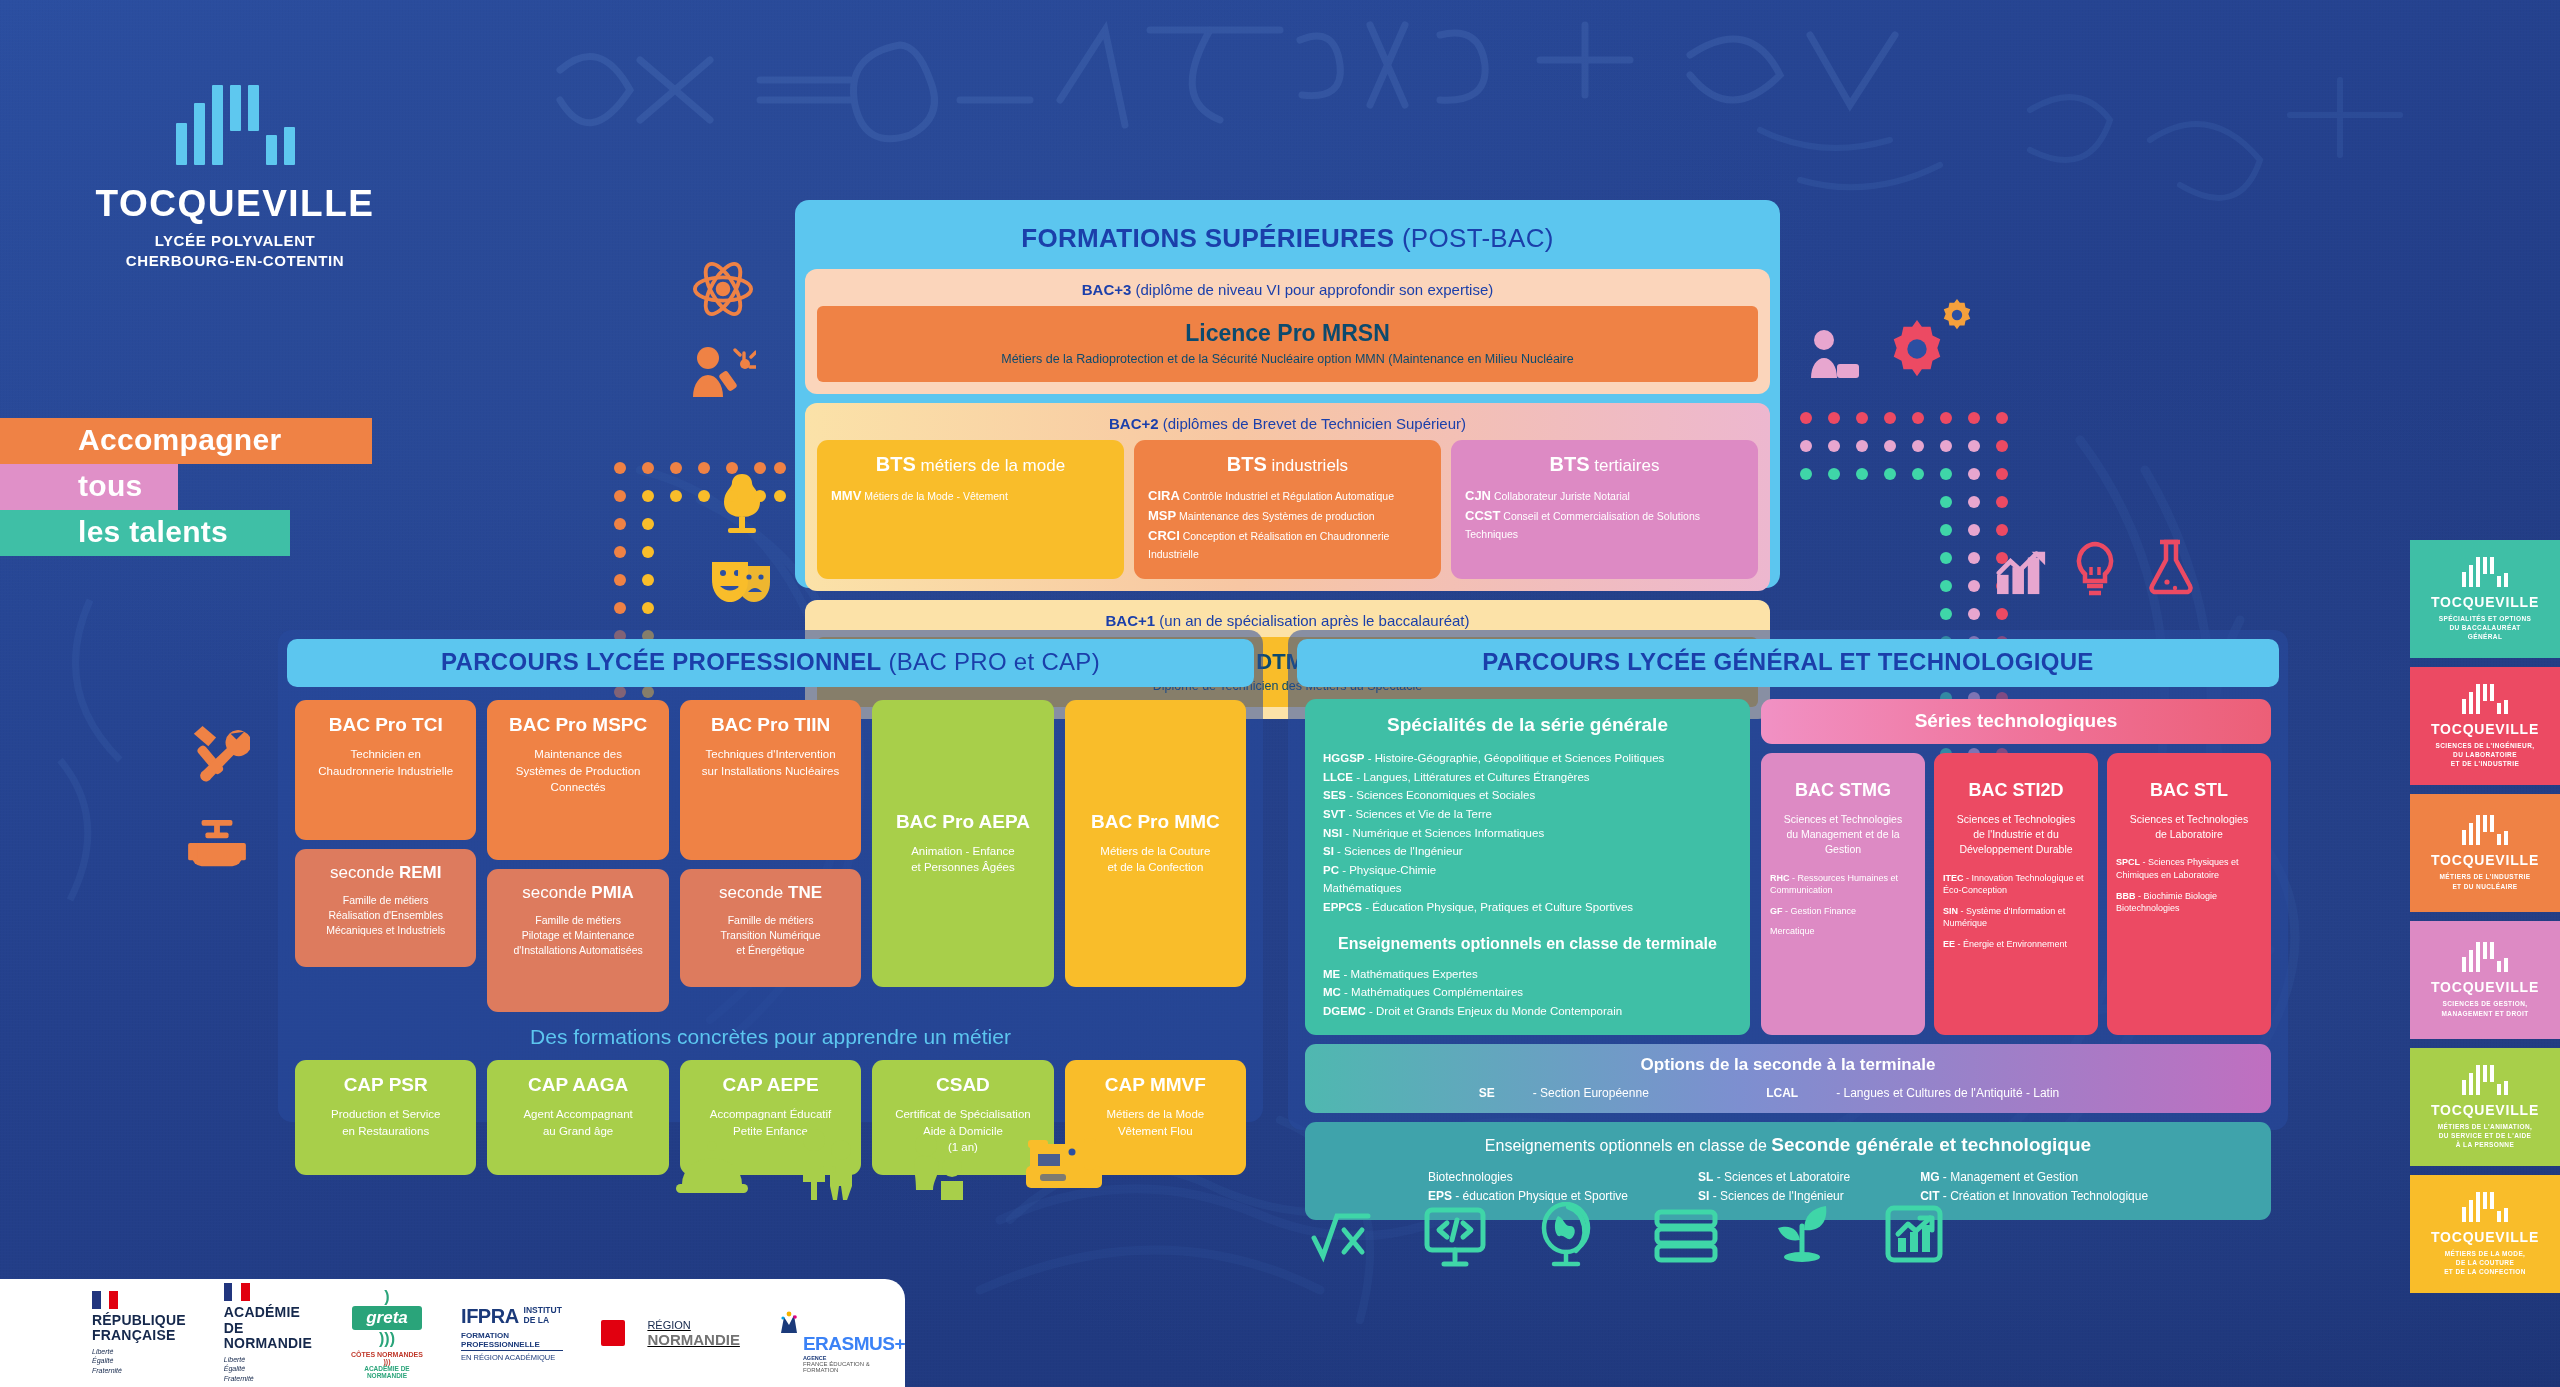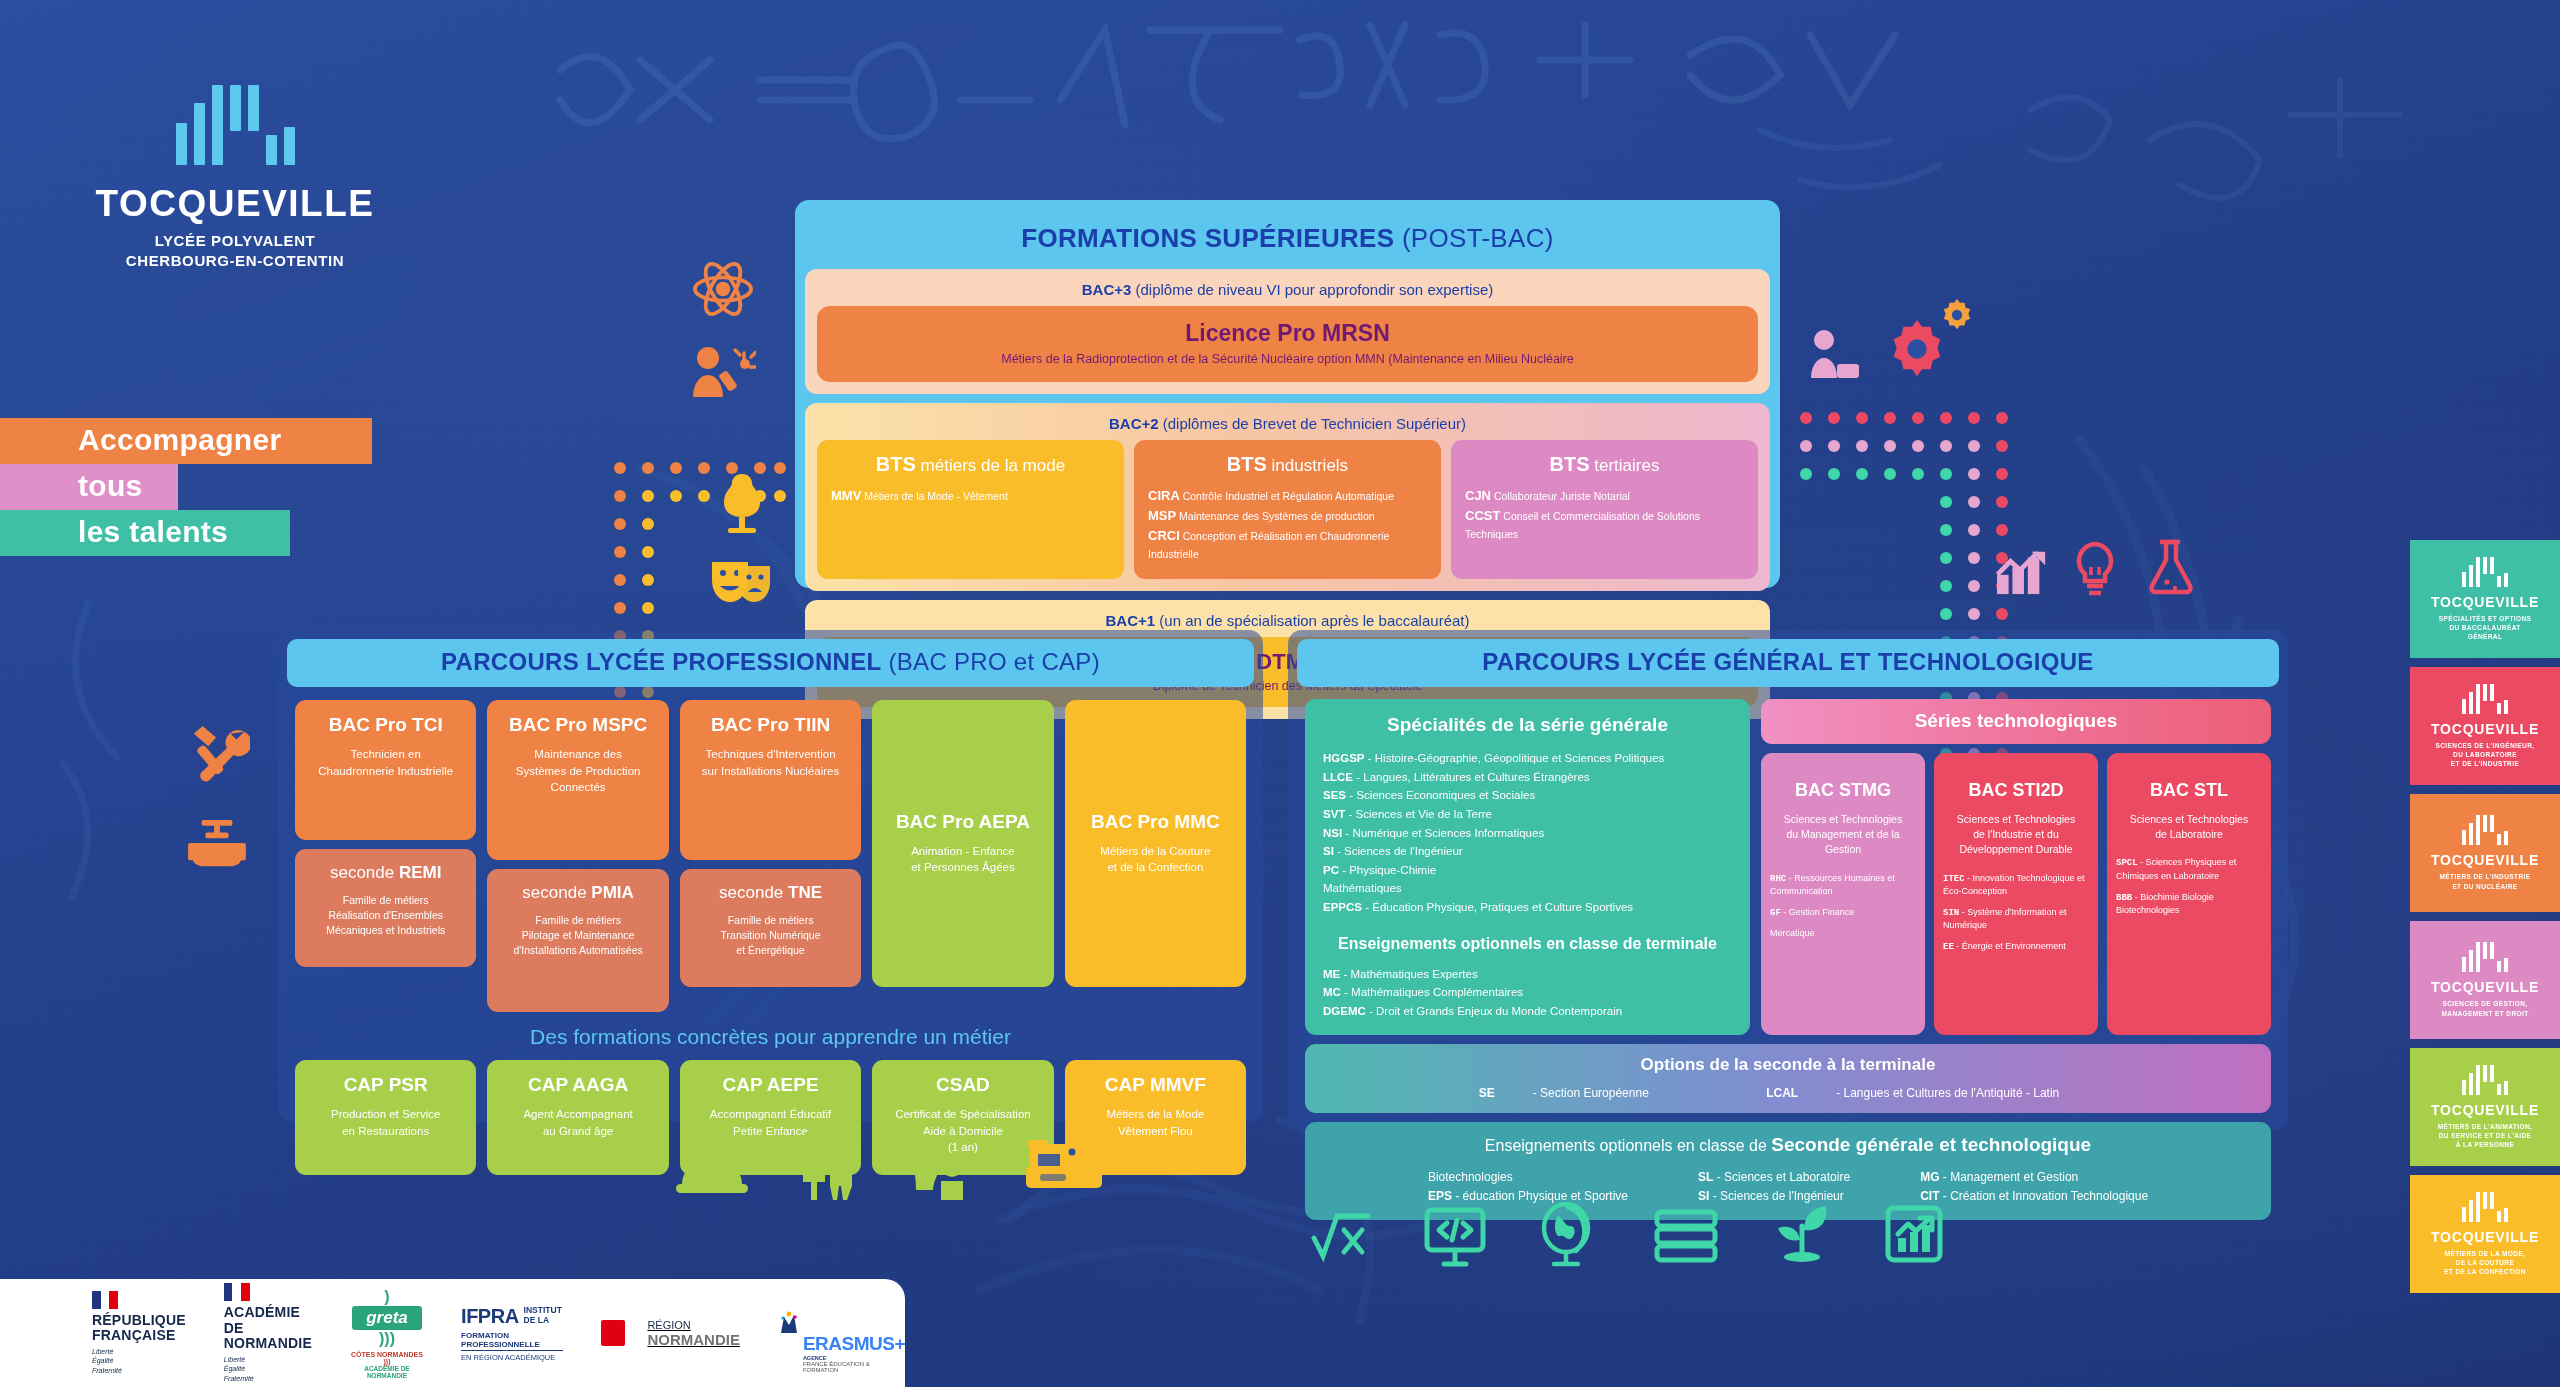--- a/index.html
+++ b/index.html
@@ -39,21 +39,21 @@
 
   
   #sup{left:795px;top:200px;width:985px;height:388px;background:#5cc6ef;padding:10px;}
   #sup .panel-head{font-size:26px;padding:13px 0 15px;}
   .band{border-radius:12px;padding:9px 12px 12px;margin-bottom:9px;}
   .band-t{text-align:center;color:#1b3faa;font-size:15px;font-weight:700;margin:3px 0 8px;}
   .band-t .light{font-weight:400;}
   .b3{background:#fbd5bb;}
   .b2{background:linear-gradient(90deg,#fbe2a8 0%,#f7c6a3 45%,#edb7cf 100%);}
   .b1{background:#fce2a8;margin-bottom:0;}
-  .card{border-radius:13px;color:#701a75;text-align:center;}
+  .card{border-radius:6px;color:#0c4a6e;text-align:center;}
   .lic{background:#ef8245;padding:14px 10px 16px;}
   .lic .big{font-size:23px;font-weight:700;margin-bottom:5px;}
   .lic .small{font-size:12.5px;}
   .dtms{background:#f9bd2a;padding:12px 10px 14px;}
   .dtms .big{font-size:22px;font-weight:700;margin-bottom:4px;}
   .dtms .small{font-size:12.5px;}
   .btsrow{display:flex;gap:10px;}
   .bts{flex:1;border-radius:11px;padding:13px 14px 16px;color:#fff;min-height:98px;}
   .bts.mode{background:#f9bd2a;}
   .bts.ind{background:#ef8245;}
@@ -92,21 +92,21 @@
   .techhead{background:linear-gradient(90deg,#f191c4 0%,#ef6f94 60%,#ec5f77 100%);border-radius:11px;color:#fff;
     text-align:center;font-size:19px;font-weight:700;padding:11px 0 12px;margin-bottom:9px;}
   .techrow{display:flex;gap:9px;flex:1;}
   .tcard{flex:1;border-radius:11px;color:#fff;padding:13px 9px 12px;}
   .tcard.stmg{background:#dd8ac4;}
   .tcard.sti{background:#ec4a63;}
   .tcard.stl{background:#ec4a63;}
   .tcard .ttl{text-align:center;font-size:18px;font-weight:700;margin:14px 0 11px;}
   .tcard .dsc{text-align:center;font-size:10.5px;line-height:1.45;margin-bottom:14px;}
   .tcard li{list-style:none;font-size:9px;line-height:1.4;margin-bottom:8px;}
-  .tcard li b{font-weight:700;font-family:Liberation Mono, monospace;}
+  .tcard li b{font-weight:700;}
   .optbar{margin:9px 8px 0;border-radius:11px;color:#fff;padding:11px 0 13px;text-align:center;
     background:linear-gradient(90deg,#4fb8b0 0%,#7d8fd0 45%,#c06fc0 100%);}
   .optbar .h{font-size:17px;font-weight:700;margin-bottom:11px;}
   .optbar .l{font-size:12px;}
   .optbar .l span{display:inline-block;margin:0 38px;}
   .optbar .l b{font-weight:700;}
   .sndbar{margin:9px 8px 0;border-radius:11px;color:#fff;padding:12px 0 13px;text-align:center;background:#3fa3ab;}
   .sndbar .h{font-size:16px;font-weight:400;margin-bottom:12px;}
   .sndbar .h b{font-size:19px;font-weight:700;}
   .sndcols{display:flex;justify-content:center;gap:70px;font-size:12px;line-height:1.65;}

